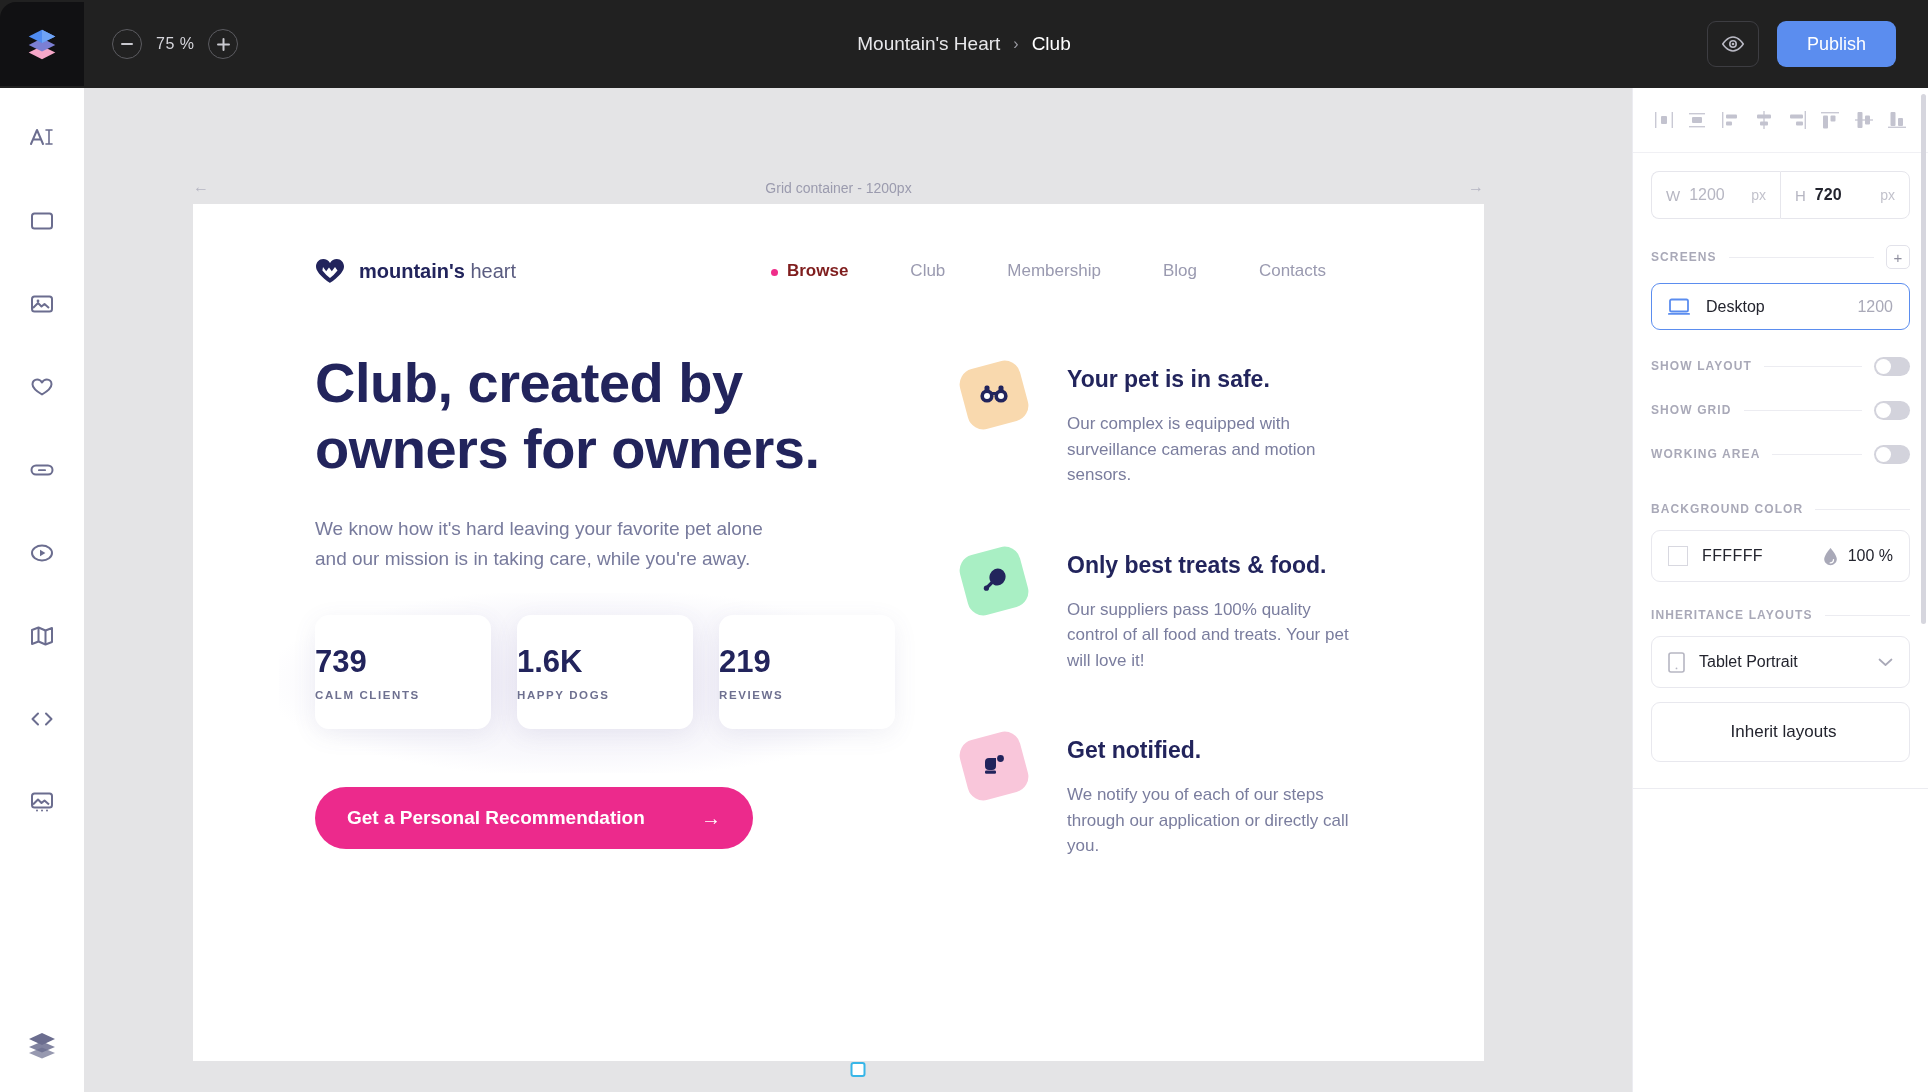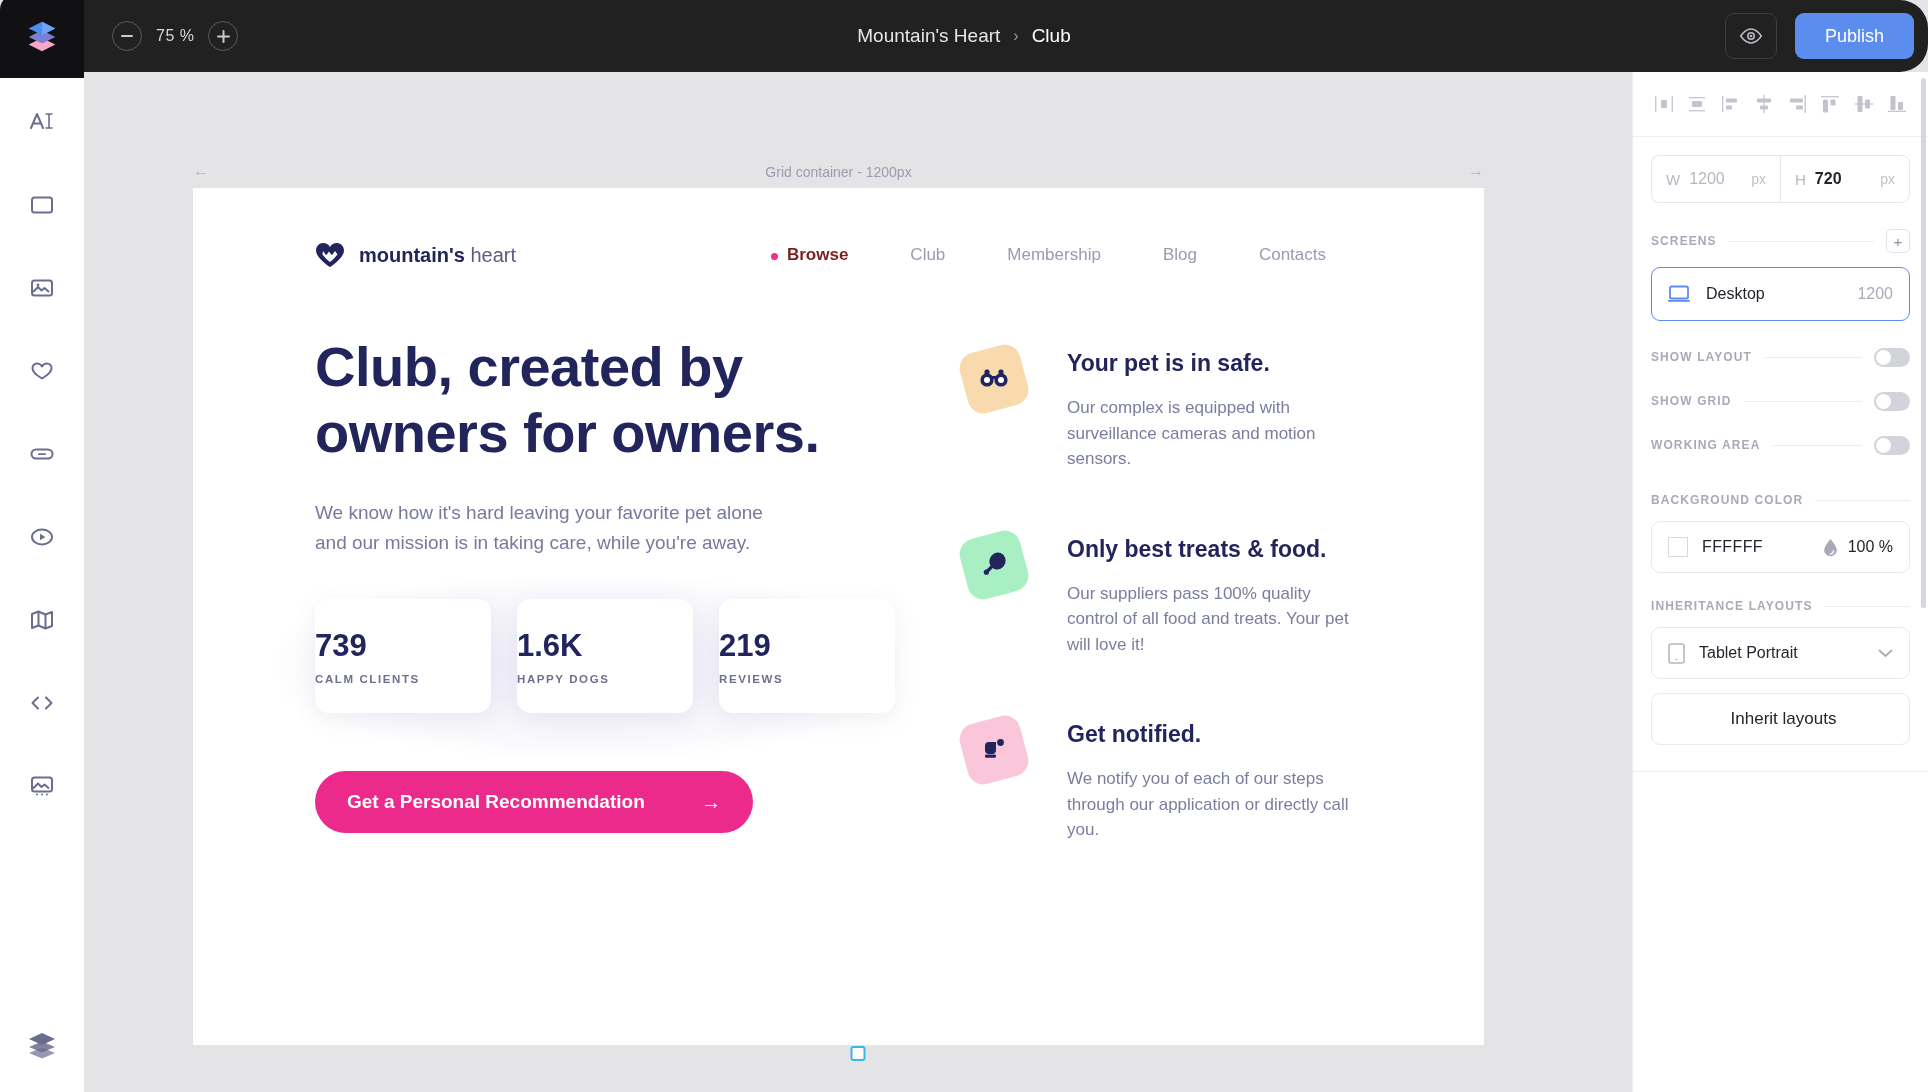--- a/index.html
+++ b/index.html
@@ -6,22 +6,22 @@
   html, body {
     width: 1928px; height: 1092px;
     overflow: hidden;
     font-family: "Liberation Sans", sans-serif;
     background: #e4e4e6;
   }
   .app { position: relative; width: 1928px; height: 1092px; display: flex; flex-direction: column; }
 
   
   .topbar {
-    height: 72px; background: #212121; display: flex; align-items: center;
-    position: relative; flex: none; z-index: 30; border-radius: 28px;
+    height: 88px; background: #212121; display: flex; align-items: center;
+    position: relative; flex: none; z-index: 30;
   }
   .brand-box {
     width: 84px; height: 84px; background: #111113;
     border-top-left-radius: 16px;
     display: flex; align-items: center; justify-content: center; flex: none;
   }
   .zoom-group { display: flex; align-items: center; gap: 14px; margin-left: 28px; }
   .circle-btn {
     width: 30px; height: 30px; border-radius: 50%;
     border: 1px solid #5b5b60; color: #c9c9cf;
@@ -29,21 +29,21 @@
     font-size: 18px; line-height: 1; user-select: none;
   }
   .zoom-val { color: #d5d5db; font-size: 16px; letter-spacing: .5px; }
   .breadcrumb {
     position: absolute; left: 50%; top: 50%; transform: translate(-50%,-50%);
     display: flex; align-items: center; gap: 13px; white-space: nowrap;
   }
   .bc-parent { color: #e7e7ea; font-size: 19px; }
   .bc-sep { color: #9a9aa2; font-size: 16px; }
   .bc-current { color: #ffffff; font-size: 19px; }
-  .top-right { margin-left: auto; display: flex; align-items: center; gap: 18px; padding-right: 14px; }
+  .top-right { margin-left: auto; display: flex; align-items: center; gap: 18px; padding-right: 32px; }
   .eye-btn {
     width: 52px; height: 46px; border-radius: 9px; border: 1px solid #3d3d42;
     display: flex; align-items: center; justify-content: center;
   }
   .publish-btn {
     background: #5b8def; color: #fff; border: none; border-radius: 9px;
     height: 46px; padding: 0 30px; font-size: 18px;
     font-family: "Liberation Sans", sans-serif; cursor: pointer;
   }
 
@@ -177,21 +177,21 @@
     padding: 26px 18px 0 18px;
   }
   .sec-title { font-size: 12px; letter-spacing: 1.1px; color: #a9a9b8; font-weight: 700; white-space: nowrap;}
   .sec-rule { flex: 1; height: 1px; background: #ececf1; }
   .plus-btn {
     width: 24px; height: 24px; border: 1px solid #e2e2ea; border-radius: 5px;
     display: flex; align-items: center; justify-content: center; color: #8e8e9e;
     font-size: 15px; cursor: pointer; flex: none;
   }
   .screen-item {
-    margin: 14px 18px 0 18px; height: 54px; border: 1.5px solid #5b8def; border-radius: 9px;
+    margin: 14px 18px 0 18px; height: 47px; border: 1.5px solid #5b8def; border-radius: 9px;
     display: flex; align-items: center; padding: 0 16px; gap: 16px; cursor: pointer;
   }
   .screen-name { font-size: 16px; color: #23242e; }
   .screen-w { margin-left: auto; font-size: 16px; color: #a9a9b8; }
 
   .toggle-row {
     display: flex; align-items: center; gap: 12px; padding: 0 18px; height: 44px;
   }
   .toggle-label { font-size: 12px; letter-spacing: 1.1px; color: #a9a9b8; font-weight: 700; white-space: nowrap; }
   .toggle {
@@ -213,21 +213,21 @@
   .opacity-grp { margin-left: auto; display: flex; align-items: center; gap: 10px; }
   .opacity-val { font-size: 16px; color: #23242e; }
 
   .select-row {
     margin: 14px 18px 0 18px; height: 52px; border: 1px solid #e8e8ee; border-radius: 9px;
     display: flex; align-items: center; padding: 0 16px; gap: 14px; cursor: pointer;
   }
   .select-label { font-size: 16px; color: #23242e; }
   .chev { margin-left: auto; color: #a9a9b8; }
   .inherit-btn {
-    margin: 14px 18px 0 18px; height: 52px; border: 1px solid #e8e8ee; border-radius: 9px;
+    margin: 14px 18px 0 18px; height: 60px; border: 1px solid #e8e8ee; border-radius: 9px;
     background: #fff; font-size: 17px; color: #23242e; cursor: pointer; width: calc(100% - 36px);
     font-family: "Liberation Sans", sans-serif;
     padding-left: 6px;
   }
   .panel-divider { margin-top: 26px; height: 1px; background: #ececf1; }
 
   .scrollbar {
     position: absolute; right: 2px; top: 6px; width: 5px; height: 530px;
     background: #d6d6de; border-radius: 3px;
   }

